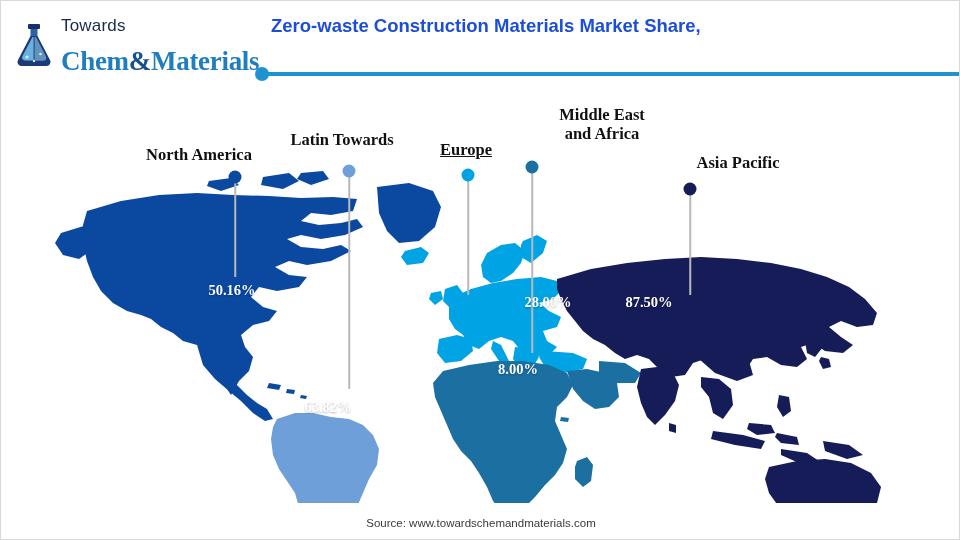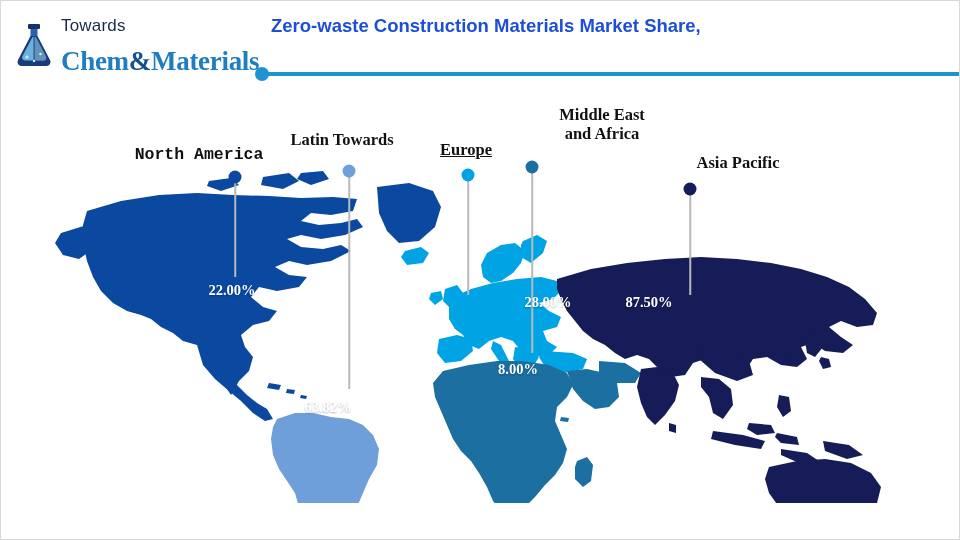--- a/index.html
+++ b/index.html
@@ -243,21 +243,21 @@
       <path fill="#161c57" d="M 848 446 l 12 2 l 2 8 l -12 2 l -4 -8 Z"></path>
 
       <path fill="#161c57" d="M 902 432 l 10 4 l 4 12 l -10 -2 l -6 -10 Z"></path>
       <path fill="#161c57" d="M 912 452 l 10 4 l 2 10 l -10 -4 l -4 -8 Z"></path>
 
       <path fill="#161c57" d="M 668 340 l 7 2 l 0 8 l -7 -2 Z"></path>
     </g>
   </svg>
 
   <div class="callout">
-    <div class="lbl" style="left:198px; top:144px;font-family:Liberation Mono, monospace;">North America</div>
+    <div class="lbl" style="left:198px; top:144px;">North America</div>
     <div class="stem" style="left:234px; top:182px; height:94px;"></div>
     <div class="dot" style="left:234px; top:176px; background:#0b48a0;"></div>
   </div>
 
   <div class="callout">
     <div class="lbl" style="left:341px; top:129px;">Latin Towards</div>
     <div class="stem" style="left:348px; top:176px; height:212px;"></div>
     <div class="dot" style="left:348px; top:170px; background:#6f9fd8;"></div>
   </div>
 
@@ -275,20 +275,21 @@
     <div class="stem" style="left:531px; top:172px; height:180px;"></div>
     <div class="dot" style="left:531px; top:166px; background:#1b6fa1;"></div>
   </div>
 
   <div class="callout">
     <div class="lbl" style="left:737px; top:152px;">Asia Pacific</div>
     <div class="stem" style="left:689px; top:194px; height:100px;"></div>
     <div class="dot" style="left:689px; top:188px; background:#161c57;"></div>
   </div>
 
-  <div class="val" style="left:231px; top:289px;">22.00%</div>
+  <div class="val" style="left:231px; top:289px;">50.16%</div>
   <div class="val" style="left:327px; top:406px;">63.82%</div>
   <div class="val" style="left:503px; top:301px;margin-left:44px;">28.00%</div>
   <div class="val" style="left:517px; top:368px;">8.00%</div>
   <div class="val" style="left:648px; top:301px;">87.50%</div>
 
+  <div class="source">Source: www.towardschemandmaterials.com</div>
 
 </div>
 
 </body></html>

